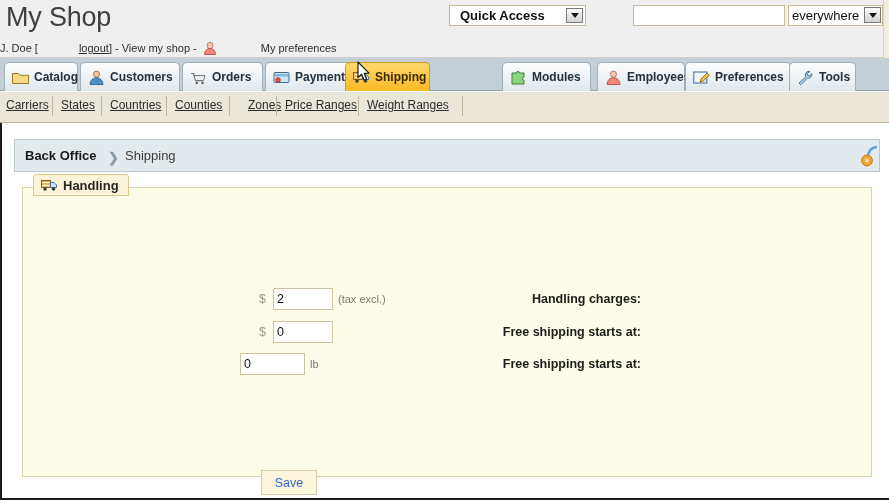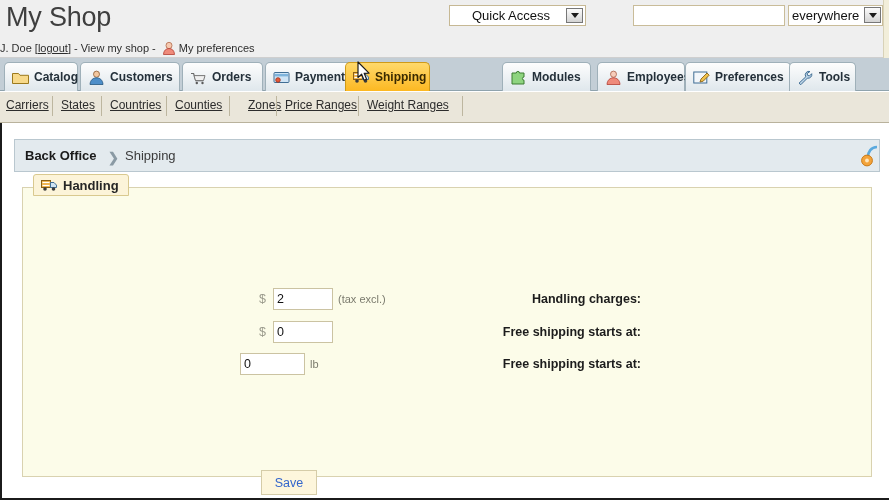--- a/index.html
+++ b/index.html
@@ -29,40 +29,41 @@
     font-size: 27px; color: #3f3f3f;
     letter-spacing: -0.2px;
     white-space: nowrap;
   }
   .userline {
     position: absolute; left: 0px; top: 41px;
     font-size: 11px; color: #2d2d2d;
     white-space: nowrap;
   }
   .userline a {
-    color: #2d2d2d; text-decoration: underline;
+    color: #2d2d2d; text-decoration: underline; padding-left: 41px;
   }
   .pref-icon {
     display: inline-block;
     width: 16px; height: 14px;
     vertical-align: -3px;
     margin: 0 2px 0 2px;
   }
 
   .quick-access {
     position: absolute; left: 449px; top: 5px;
     width: 137px; height: 21px;
     background: #fff;
     border: 1px solid #c6b894;
     font-size: 13px;
     color: #111;
   }
   .quick-access .qa-label {
-    position: absolute; left: 22px; top: 2px;
-    white-space: nowrap;
+    position: absolute; left: 10px; top: 2px;
+    white-space: nowrap;
+    font-weight: bold;
   }
   .qa-arrow {
     position: absolute; right: 2px; top: 2px;
     width: 17px; height: 15px;
     background: linear-gradient(#fbfbfb, #d4d4d4);
     border: 1px solid #777;
     display: flex; align-items: center; justify-content: center;
   }
   .qa-arrow .tri {
     width: 0; height: 0;

